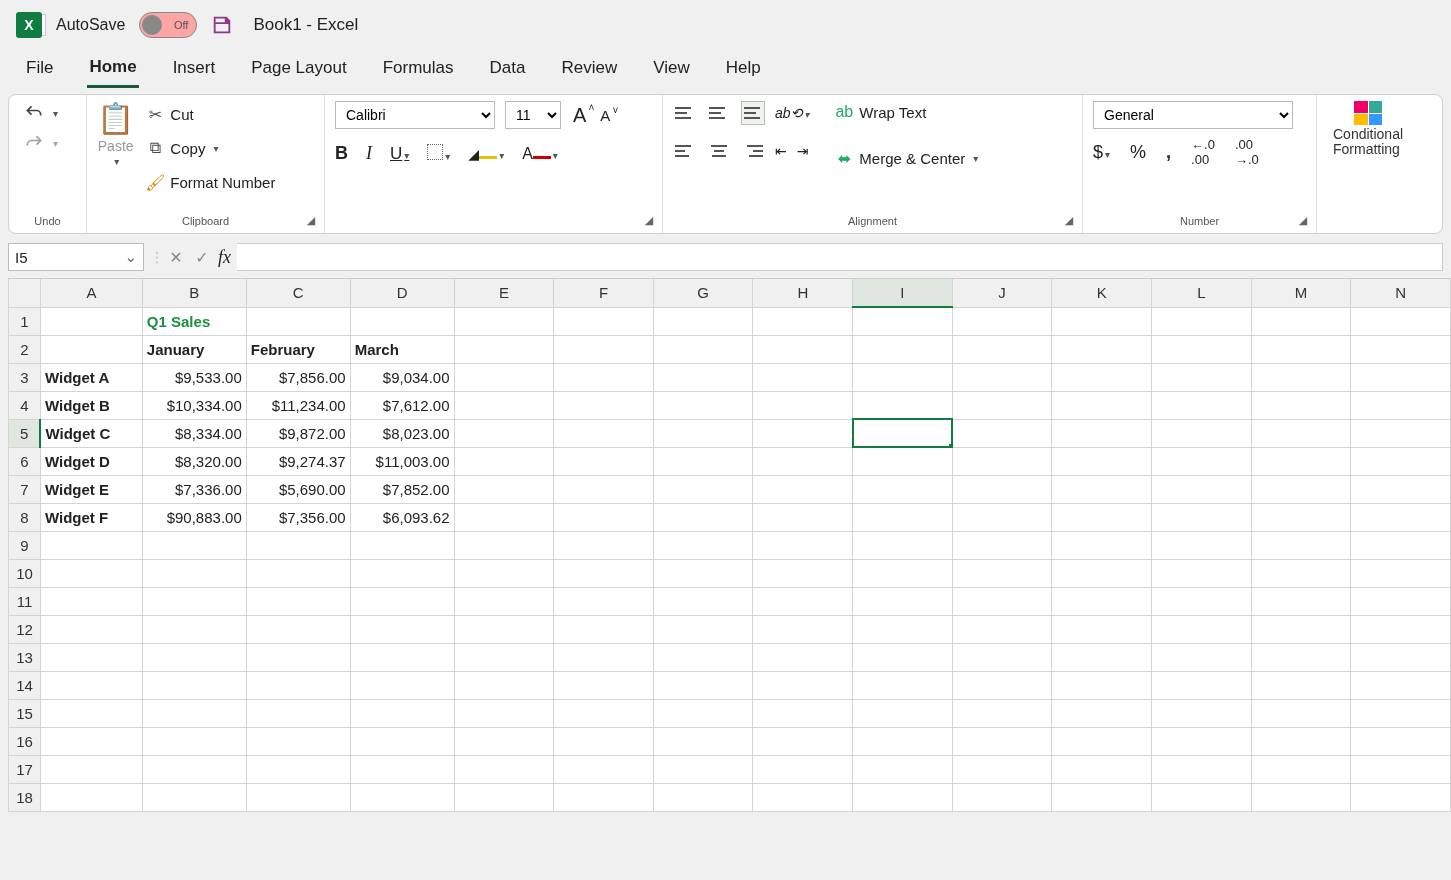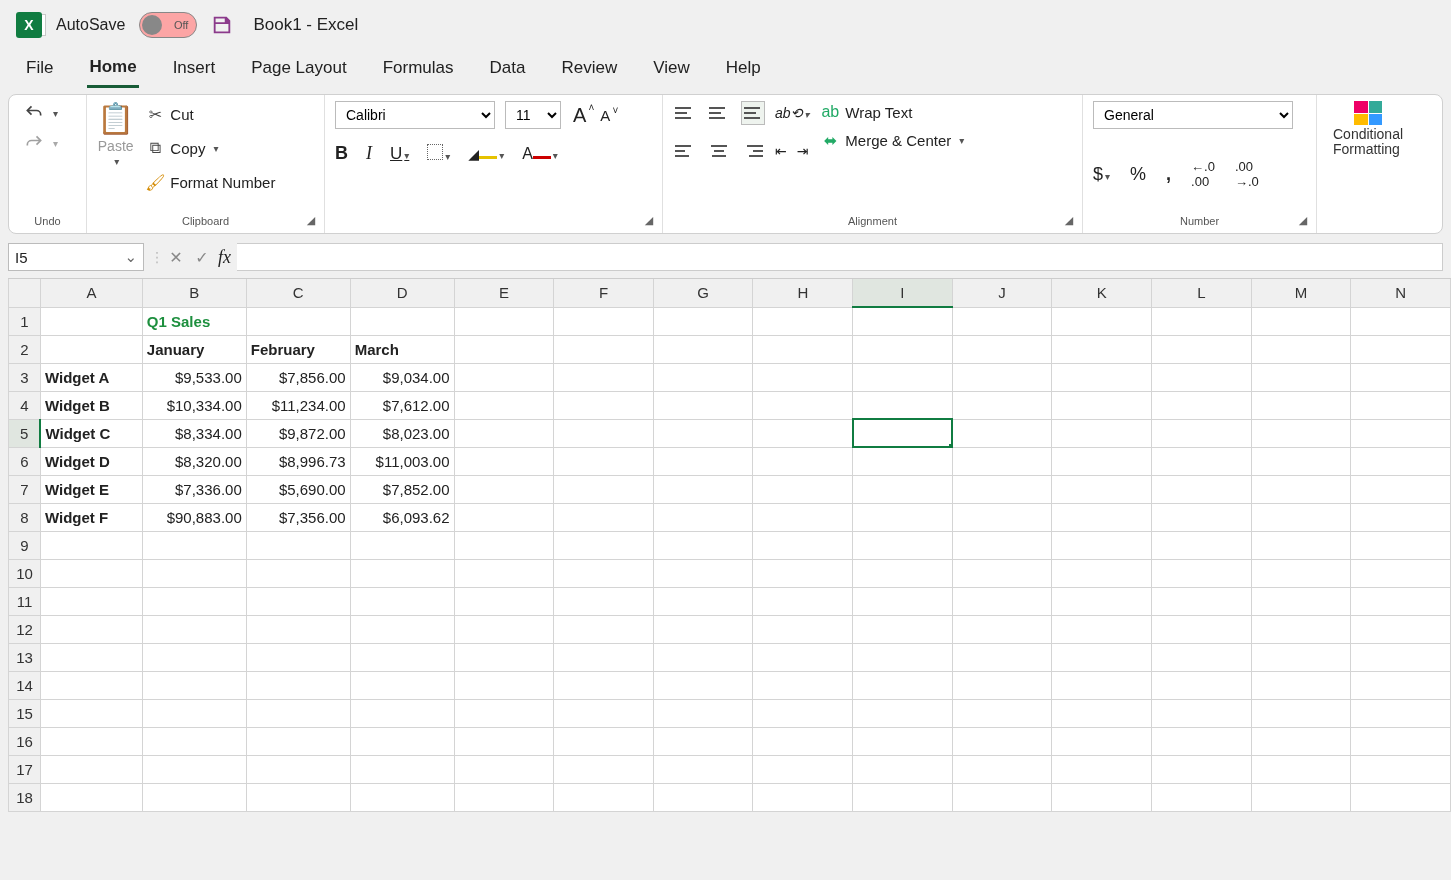--- a/index.html
+++ b/index.html
@@ -307,39 +307,39 @@
             </div>
           <div class="align-btn">
               <span style="width:16px;margin-left:auto"></span>
               <span style="width:10px;margin-left:auto"></span>
               <span style="width:14px;margin-left:auto"></span>
             </div>
           <span>⇤</span>
           <span>⇥</span>
         </div>
       </div>
-      <div class="col" style="gap:6px;">
+      <div class="col" style="gap:24px;margin-left:14px">
         <div class="btn-lite">
           <span class="icon" style="color:#2a6">ab</span>
           <span>Wrap Text</span>
         </div>
         <div class="btn-lite">
           <span class="icon" style="color:#2a6">⬌</span>
           <span>Merge &amp; Center</span>
           <span class="dd">▾</span>
         </div>
       </div>
     </div>
     <div class="group-label">Alignment</div>
     <div class="group-launcher">◢</div>
   </div>
 
   <div class="group" style="width:234px">
     <div class="group-body">
-      <div class="col" style="gap:30px;width:100%">
+      <div class="col" style="gap:8px;width:100%">
         <select class="ribbon-select numfmt">
           <option>General</option>
         </select>
         <div class="row" style="gap:20px;font-size:18px">
           <span>$<span class="dd">▾</span></span>
           <span>%</span>
           <span style="font-weight:700">,</span>
           <span style="font-size:13px">←.0<br>.00</span>
           <span style="font-size:13px">.00<br>→.0</span>
         </div>
@@ -480,21 +480,21 @@
           <td></td>
           <td></td>
           <td></td>
           <td></td>
           <td></td>
         </tr>
         <tr>
           <th>6</th>
           <td class="cell-bold left">Widget D</td>
           <td class="right">$8,320.00</td>
-          <td class="right">$8,996.73</td>
+          <td class="right">$9,274.37</td>
           <td class="right">$11,003.00</td>
           <td></td>
           <td></td>
           <td></td>
           <td></td>
           <td></td>
           <td></td>
           <td></td>
           <td></td>
           <td></td>

